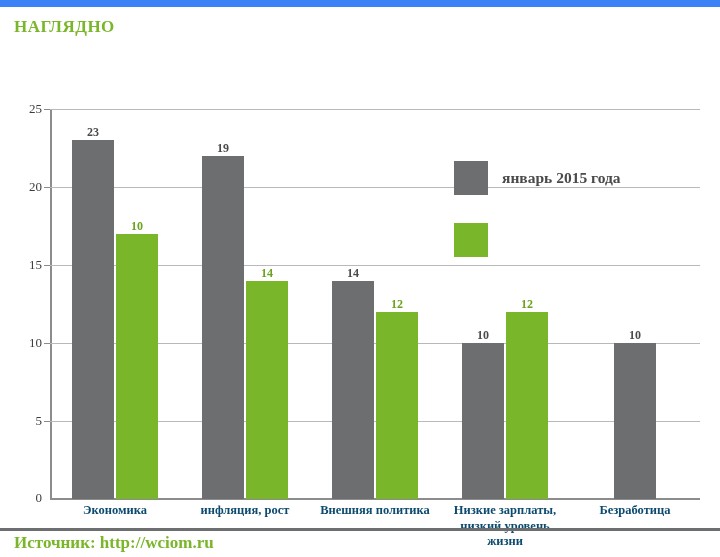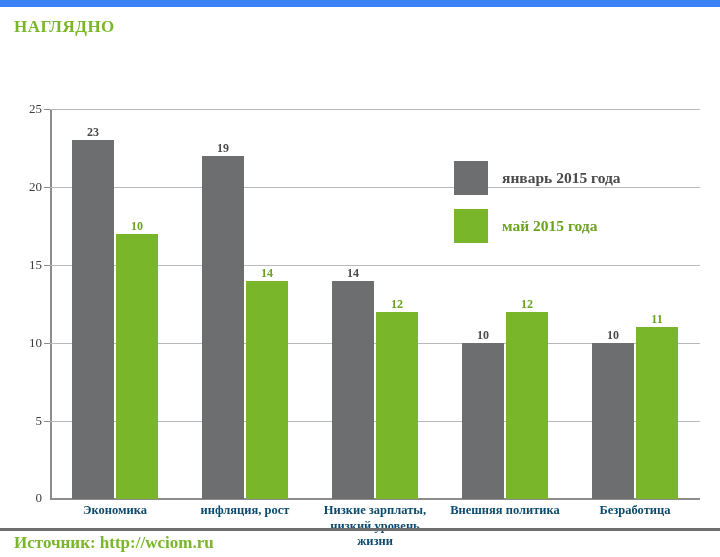--- a/index.html
+++ b/index.html
@@ -148,21 +148,21 @@
     font-weight: bold;
     color: #0c4a6e;
     line-height: 1.25;
   }
   .legend {
     position: absolute;
     left: 404px;
     top: 52px;
     display: flex;
     flex-direction: column;
-    gap: 14px;
+    gap: 28px;
   }
   .legend-row {
     display: flex;
     align-items: center;
     gap: 14px;
   }
   .swatch {
     width: 34px;
     height: 34px;
   }
@@ -270,57 +270,52 @@
             <div class="bar-label may">12</div>
             <div class="bar may" style="height:187.2px;"></div>
           </div>
         </div>
 
         <div class="group">
           <div class="bar-wrap">
             <div class="bar-label jan">10</div>
             <div class="bar jan" style="height:156px;"></div>
           </div>
-          <div class="bar-wrap">
-            <div class="bar-label may">11</div>
-            <div class="bar may" style="height:171.6px;"></div>
-          </div>
         </div>
 
       </div>
 
       <div class="legend">
         <div class="legend-row">
           <div class="swatch jan"></div>
           <div class="legend-text jan">январь 2015 года</div>
         </div>
         <div class="legend-row">
           <div class="swatch may"></div>
-          <div class="legend-text may">май 2015 года</div>
         </div>
       </div>
 
     </div>
 
     <div class="cat-labels">
       <div class="cat">
         <div>Экономика</div>
       </div>
       <div class="cat">
         <div>инфляция, рост</div>
+      </div>
+      <div class="cat">
+        <div>Внешняя политика</div>
       </div>
       <div class="cat">
         <div>Низкие зарплаты,</div>
         <div>низкий уровень</div>
         <div>жизни</div>
       </div>
       <div class="cat">
-        <div>Внешняя политика</div>
-      </div>
-      <div class="cat">
         <div>Безработица</div>
       </div>
     </div>
 
   </div>
 
   <div class="footer"></div>
   <div class="source">Источник: http://wciom.ru</div>
 
 </div>

